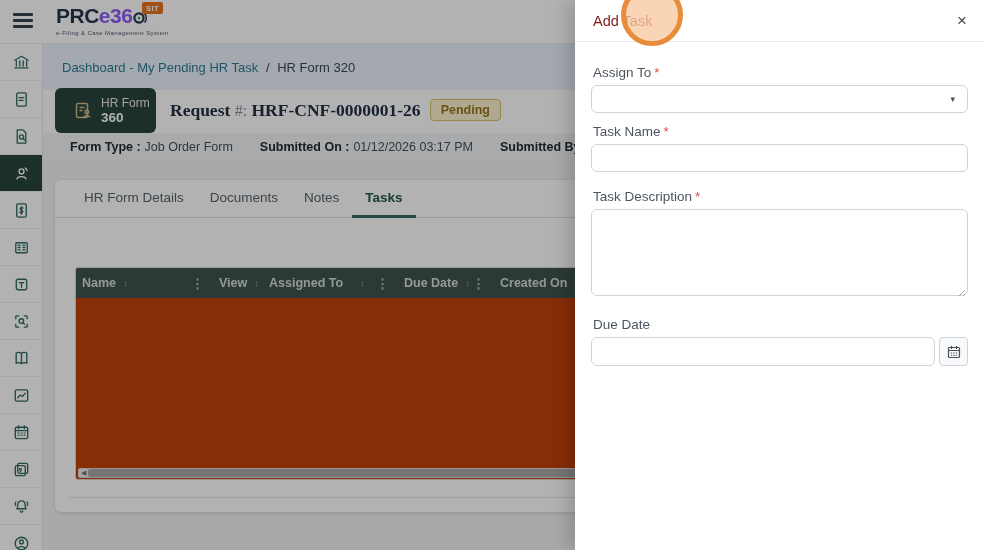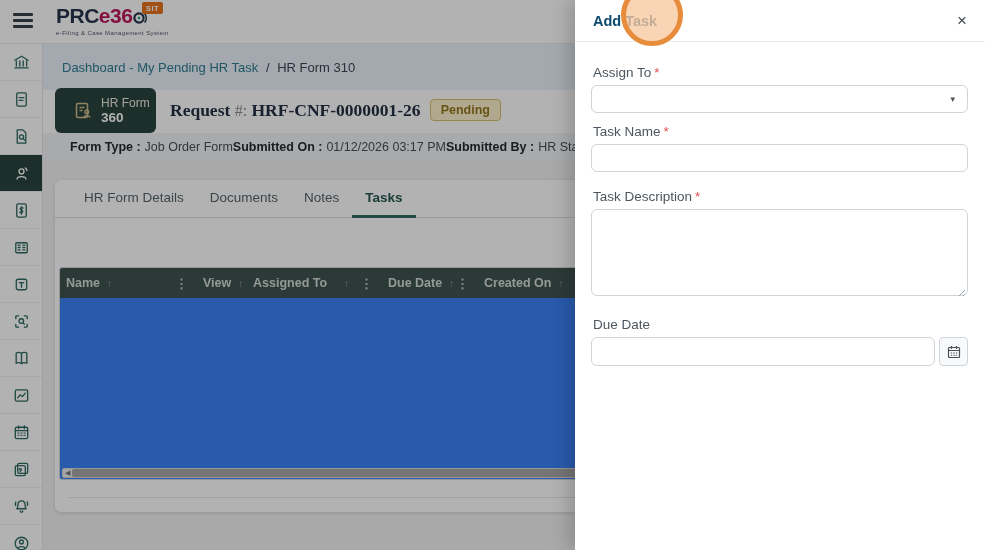--- a/index.html
+++ b/index.html
@@ -7,21 +7,21 @@
     font-family:"Liberation Sans", sans-serif; }
   .abs { position:absolute; }
 
   
   .topbar { left:0; top:0; width:985px; height:44px; background:#fff; border-bottom:1px solid #e7e9ea; z-index:1; }
   .hamburger { left:13px; top:13px; width:20px; height:16px; cursor:pointer; }
   .hamburger span { display:block; height:2.6px; background:#37424a; margin-bottom:3.6px; border-radius:1px; }
   .logo-wrap { left:56px; top:5px; }
   .logo-text { font-size:21px; font-weight:bold; letter-spacing:-0.5px; line-height:22px; }
   .logo-prefix { color:#27344d; }
-  .logo-accent { color:#be185d; }
+  .logo-accent { color:#8b5cf6; }
   .logo-zero { display:inline-block; vertical-align:-2px; }
   .tagline { font-size:6px; color:#4a5568; letter-spacing:0.4px; margin-top:1px; }
   .env-badge { left:142px; top:2px; background:#e8741f; color:#fff; font-size:7.5px; font-weight:bold;
     padding:1.5px 4px; border-radius:2px; letter-spacing:0.5px; }
 
   
   .sidebar { left:0; top:44px; width:43px; height:506px; background:#fff; border-right:1px solid #e4e6e8; z-index:1; }
   .side-item { width:42px; height:37px; display:flex; align-items:center; justify-content:center;
     border-bottom:1px solid #efefef; color:#2f6b60; cursor:pointer; }
   .side-item.active { background:#2a443e; color:#fff; }
@@ -42,53 +42,53 @@
   .hr-badge .t1 { font-size:12px; color:#ece8dc; line-height:13px; }
   .hr-badge .t2 { font-size:13.5px; color:#fff; font-weight:bold; line-height:15px; }
   .request-line { left:170px; top:99px; display:flex; align-items:center; gap:9px; z-index:2;justify-content:center; }
   .req-text { font-family:"Liberation Serif", serif; font-weight:bold; font-size:17.5px; color:#243044; }
   .req-sep { font-family:"Liberation Serif", serif; font-size:16px; color:#8a8f98; font-weight:normal; }
   .status-badge { background:#fdf3cf; border:1px solid #d9c06b; color:#96781e; font-size:12.5px; font-weight:bold;
     padding:3px 10px; border-radius:4px; }
 
   
   .meta-strip { left:43px; top:133px; width:942px; height:27px; background:#f1f4f6; display:flex;
-    align-items:center; padding-left:27px; z-index:1; }
+    align-items:center; gap:27px; padding-left:27px; z-index:1; }
   .meta-item { font-size:12.5px; color:#4a5055; white-space:nowrap; }
   .meta-item b { color:#262b2f; margin-right:4px; }
 
   
   .card { left:55px; top:180px; width:860px; height:332px; background:#fff; border-radius:6px;
     box-shadow:0 1px 4px rgba(0,0,0,0.14); z-index:1; }
   .tabs { left:0; top:0; width:860px; height:38px; border-bottom:1px solid #dcdfe2; display:flex; padding-left:16px; }
   .tab { padding:0 13px; display:flex; align-items:center; font-size:13.5px; color:#57636b; cursor:pointer;
     border-bottom:3px solid transparent; margin-bottom:-1px; }
   .tab.active { color:#24584e; font-weight:bold; border-bottom-color:#2f6b60; }
 
-  .table-wrap { left:4px; top:87px; width:820px; height:213px; border:1px solid #d7d9da; background:#3b82f6; border-radius:3px; }
+  .table-wrap { left:20px; top:87px; width:820px; height:213px; border:1px solid #d7d9da; background:#c2410c; border-radius:3px; }
   .thead { display:flex; height:30px; background:#40534f; border-radius:3px 3px 0 0; color:#d3dbd8;
     font-size:12.5px; font-weight:bold; align-items:center; overflow:hidden; }
   .th { display:flex; align-items:center; height:100%; padding-left:6px; flex-shrink:0; cursor:pointer; }
   .th .arrow { font-size:10px; color:#93a09b; margin-left:7px; }
   .th .kebab { margin-left:auto; padding-right:9px; color:#b9c2bf; font-size:13px; cursor:pointer; }
   .tbody { height:171px; }
   .hscroll { position:absolute; left:2px; right:2px; bottom:1px; height:10px; background:#ececec;
     border:1px solid #d9d9d9; border-radius:2px; display:flex; align-items:center; }
   .hscroll .larr { font-size:7px; color:#6f7578; padding:0 2px; cursor:pointer; }
   .hscroll .thumb { height:8px; background:#a8a8a8; border-radius:2px; flex:1; margin-right:0; cursor:grab; }
   .card-divider { position:absolute; left:14px; right:14px; top:317px; border-top:1px solid #e3e4e5; }
 
   
   .backdrop { left:0; top:0; width:575px; height:550px; background:rgba(0,0,0,0.30); z-index:40; }
 
   
   .drawer { left:575px; top:0; width:410px; height:550px; background:#fff; z-index:50;
     box-shadow:-6px 0 18px rgba(0,0,0,0.18); }
   .drawer-header { height:42px; display:flex; align-items:center; padding:0 18px; border-bottom:1px solid #e8eaec; }
-  .drawer-title { font-size:14.5px; font-weight:bold; color:#0c4a6e; }
+  .drawer-title { font-size:14.5px; font-weight:normal; color:#7f1d1d; }
   .drawer-close { margin-left:auto; font-size:17px; color:#424a52; cursor:pointer; line-height:1; }
   .drawer-body { padding:23px 17px 0 16px; }
   .field-label { font-size:13.5px; color:#4d565e; margin-left:2px; }
   .req-star { color:#e24c4c; margin-left:3px; }
   .p-select { margin-top:5px; height:28px; border:1px solid #ced4da; border-radius:6px; background:#fff;
     display:flex; align-items:center; cursor:pointer; position:relative; }
   .p-select .caret { position:absolute; right:12px; font-size:9px; color:#495057; }
   .p-input { margin-top:5px; width:100%; height:28px; border:1px solid #ced4da; border-radius:6px;
     font-size:13px; padding:0 9px; outline:none; background:#fff; }
   .p-textarea { margin-top:5px; width:100%; height:87px; border:1px solid #ced4da; border-radius:6px;
@@ -216,21 +216,21 @@
         <circle cx="10" cy="8.3" r="2"></circle>
         <path d="M6.4 14.9 C7.1 12.7 12.9 12.7 13.6 14.9"></path>
       </svg>
     </div>
   </div>
 
 <div class="abs crumb-bar">
   <div class="inner">
     <span class="crumb-link">Dashboard - My Pending HR Task</span>
     <span class="crumb-sep">/</span>
-    <span class="crumb-current">HR Form 310</span>
+    <span class="crumb-current">HR Form 320</span>
   </div>
 </div>
 
 <div class="abs form-row"></div>
 <div class="abs hr-badge">
   <svg viewBox="0 0 20 20">
       <g fill="none" stroke="#cdbb8b" stroke-width="1.5">
         <rect x="3.5" y="2.5" width="11" height="14" rx="1.5"></rect>
         <path d="M6.5 6.5 h5 M6.5 9.5 h3"></path>
         <circle cx="13.8" cy="10.8" r="1.8"></circle>

